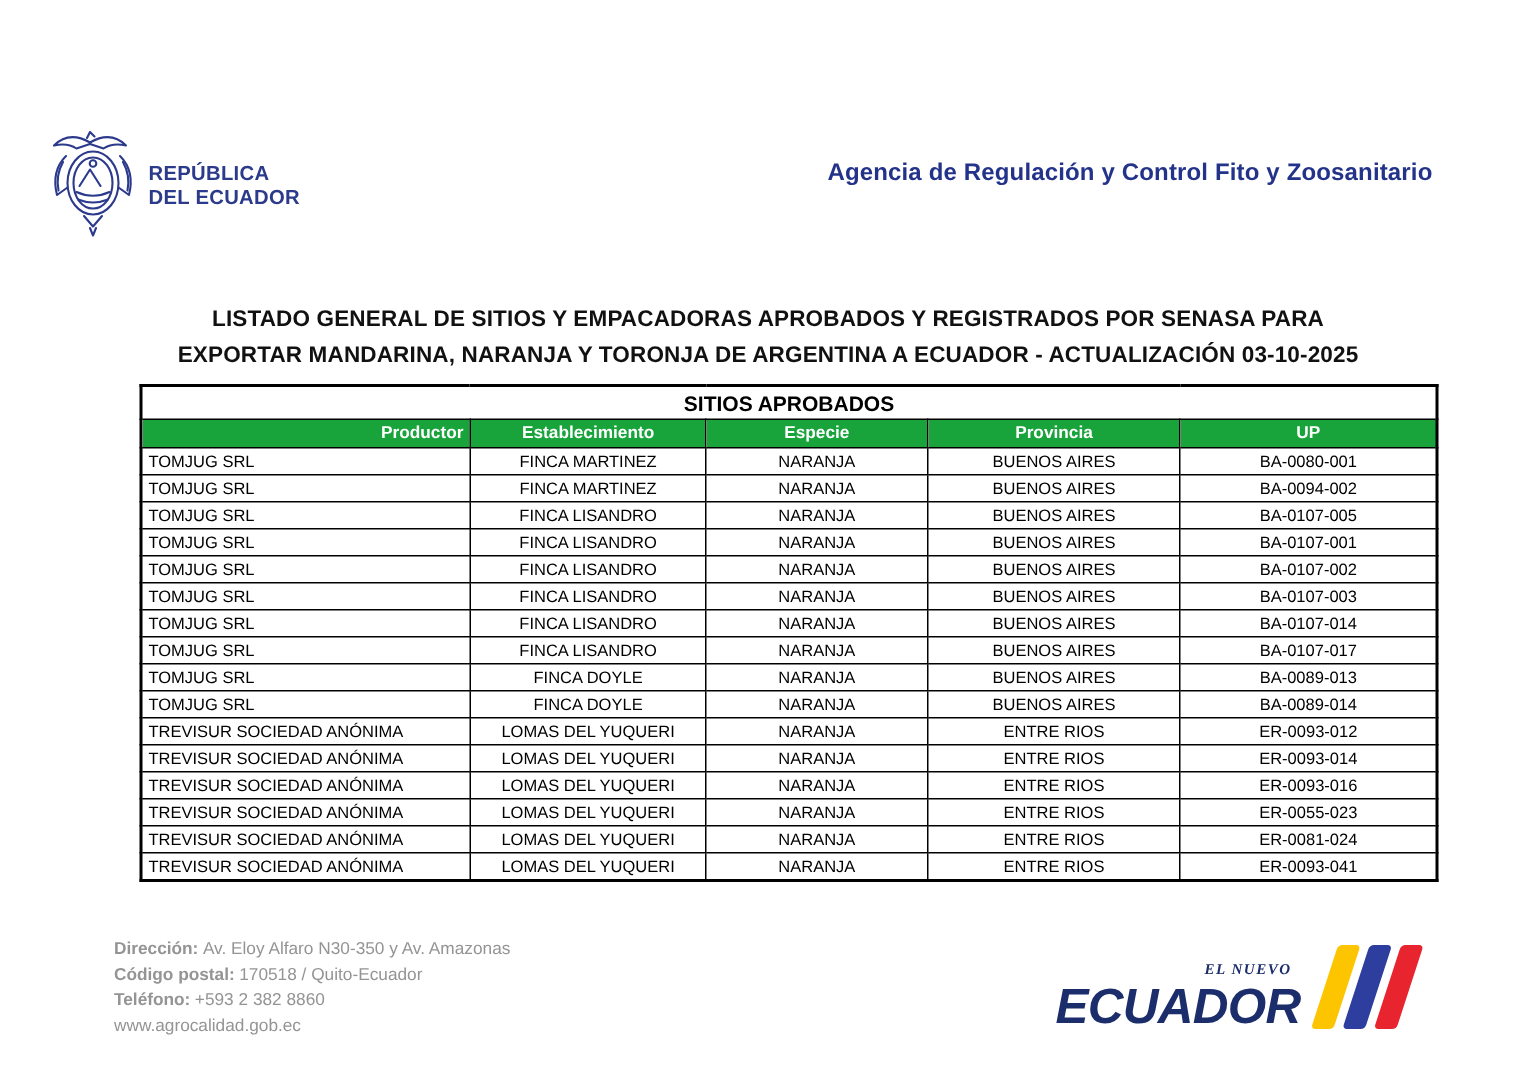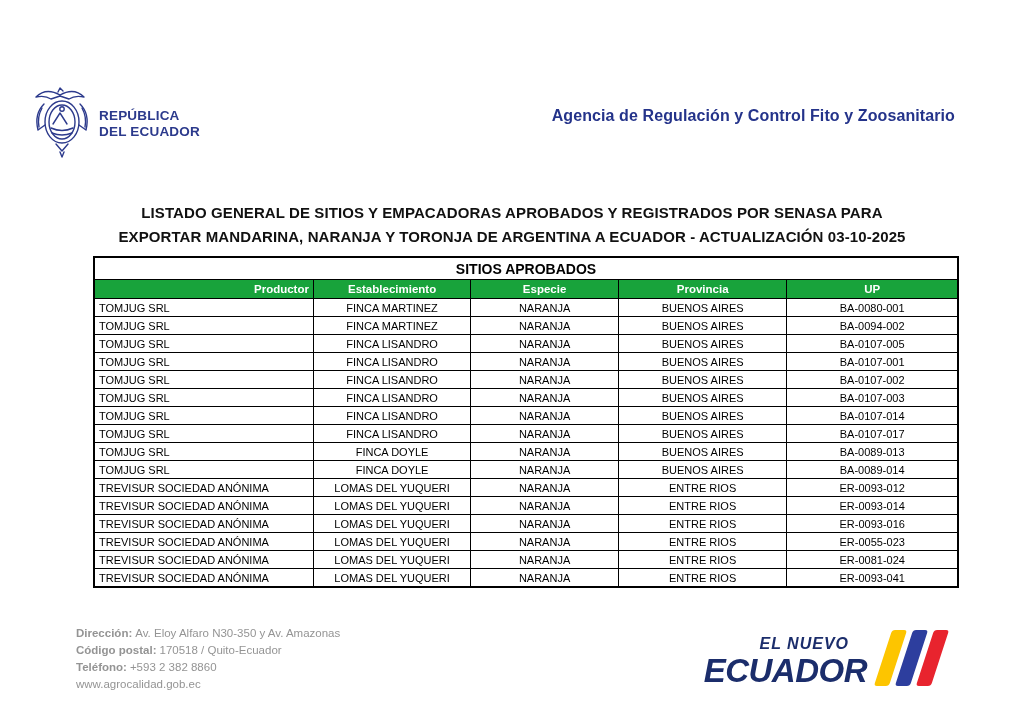--- a/index.html
+++ b/index.html
@@ -35,21 +35,21 @@
   table.sites td{height:17px;text-align:center;font-size:11px;}
   table.sites td.left{text-align:left;}
 
   
   .contact{position:absolute;left:30px;top:625px;color:#949494;font-size:11.5px;
     line-height:17px;margin-left:46px;}
   .contact .lbl{font-weight:bold;margin-right:3px;}
 
   .brand-logo{position:absolute;right:84px;top:630px;display:flex;align-items:flex-end;}
   .brand-text{text-align:right;font-style:italic;color:#1b2d6b;line-height:1;}
-  .brand-top{font-size:16px;font-weight:bold;letter-spacing:1px;margin-right:18px;}
+  .brand-top{font-size:10px;font-weight:bold;letter-spacing:1px;margin-right:6px;font-family:Liberation Serif, serif;}
   .brand-main{font-size:33px;font-weight:bold;letter-spacing:-.5px;margin-top:2px;}
   .stripes{display:flex;margin-left:10px;margin-bottom:1px;}
   .stripe{width:15px;height:56px;margin-left:6px;transform:skewX(-18deg);border-radius:3px;}
 </style>
 </head>
 <body>
 
 <div class="page">
 
   <div class="gov-brand">

